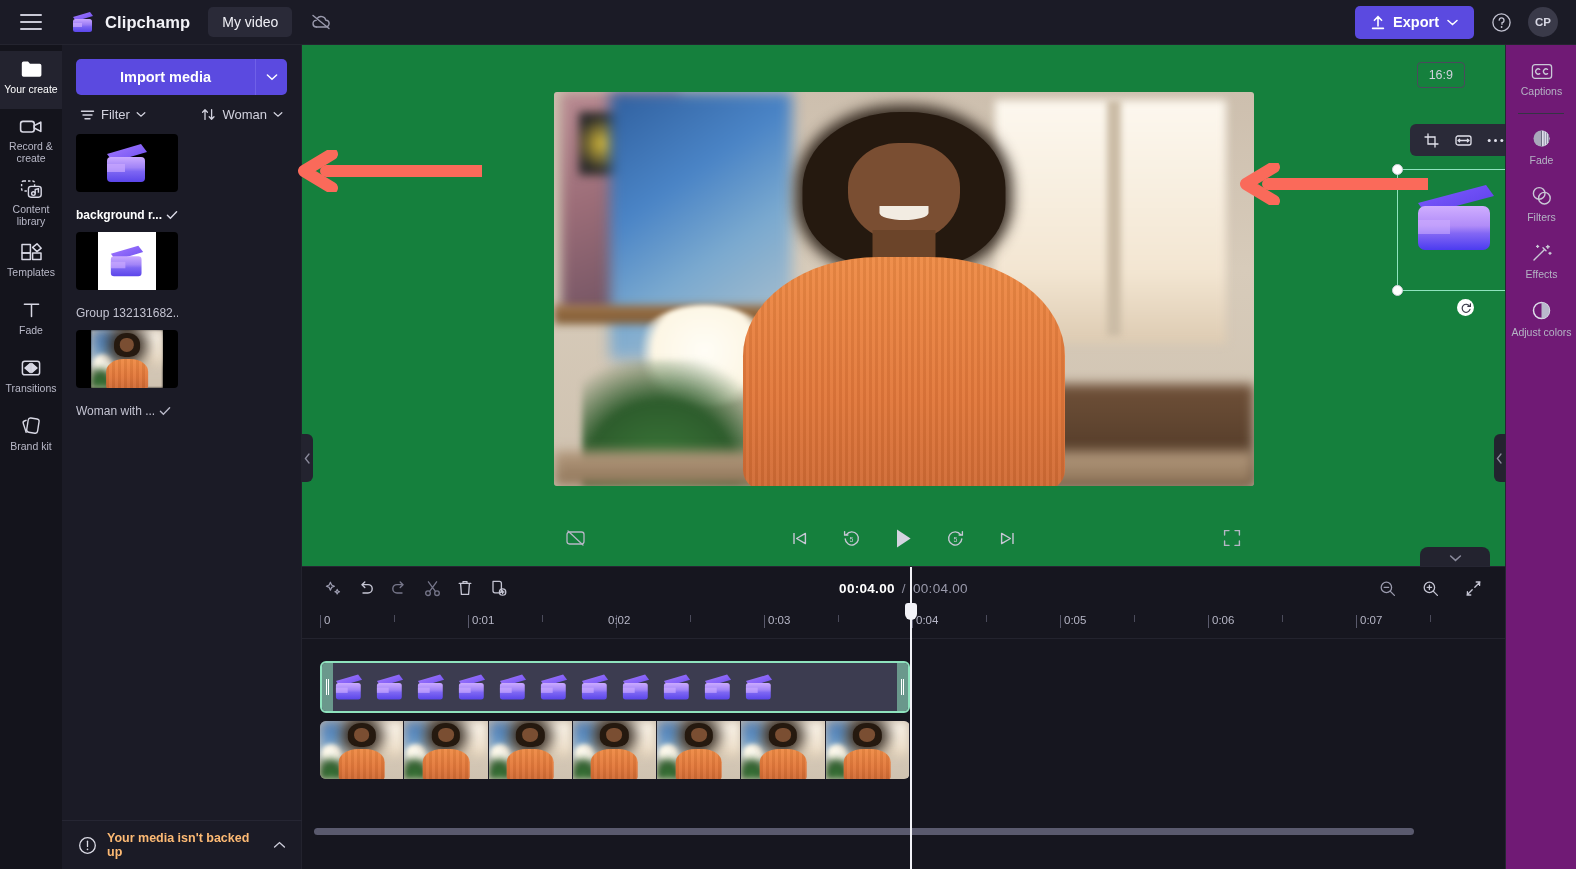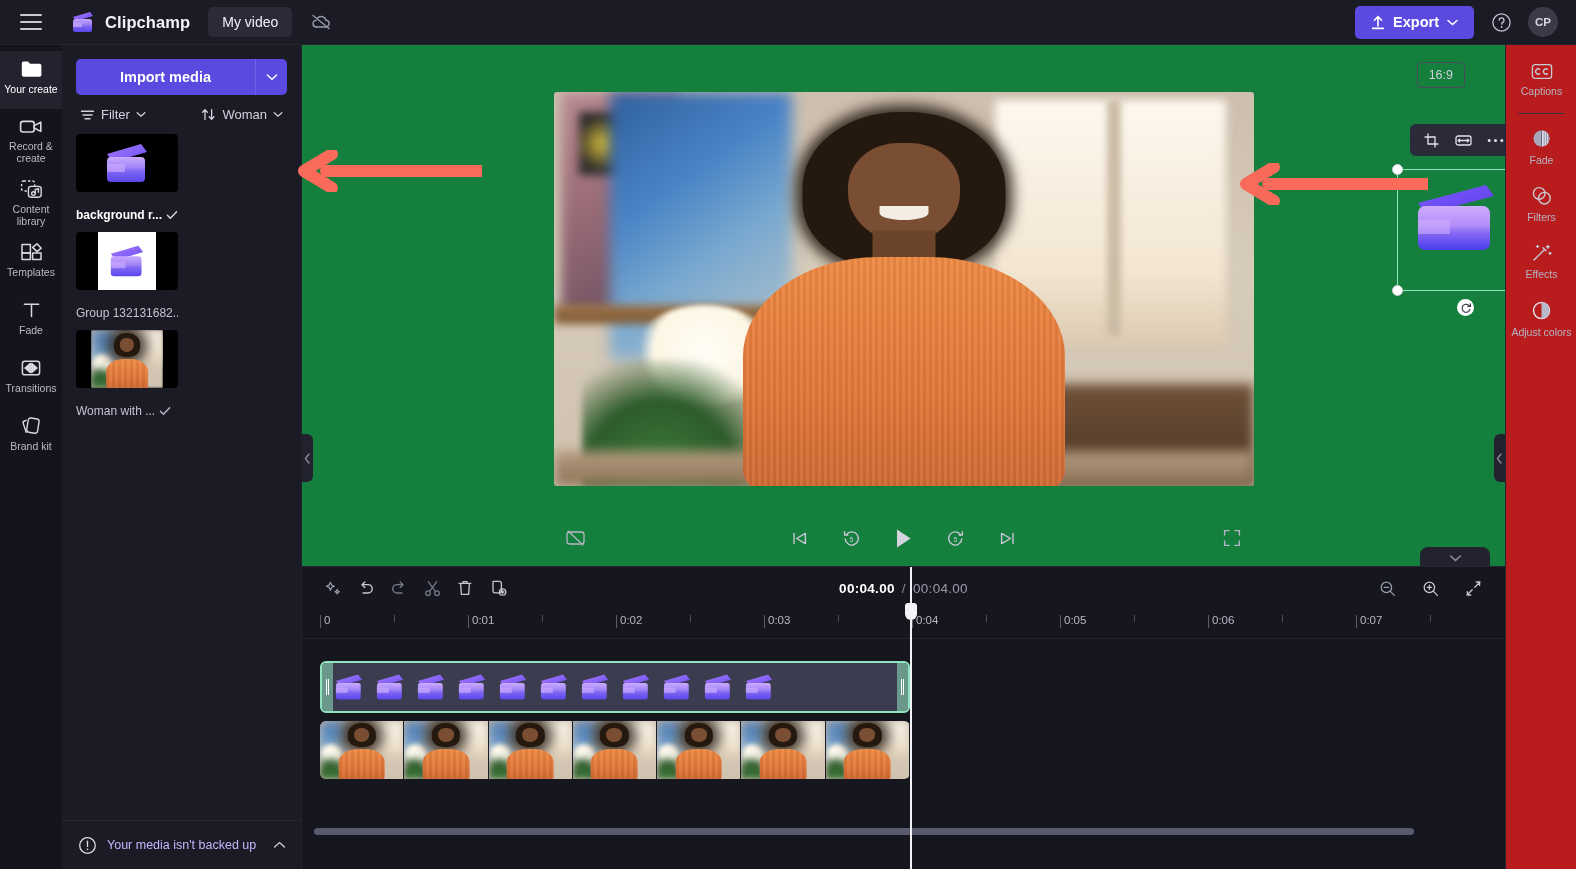--- a/index.html
+++ b/index.html
@@ -89,21 +89,21 @@
     align-items: center; justify-content: center;
   }
   .thumb-meta { display: flex; align-items: center; gap: 4px; margin-top: 16px; }
   .thumb-name { font-size: 12px; color: #c3c3d1; white-space: nowrap; overflow: hidden; }
   .thumb-name.bold { color: #fff; font-weight: 700; }
   .backup-bar {
     position: absolute; bottom: 0; left: 0; width: 240px; height: 49px;
     border-top: 1px solid #262633; display: flex; align-items: center;
     gap: 10px; padding: 0 16px; cursor: pointer;
   }
-  .backup-text { font-size: 12.5px; color: #c4b5fd; }
+  .backup-text { font-size: 12.5px; color: #fdba74; font-weight: bold; }
 
   
   .canvas-area {
     position: absolute; top: 45px; left: 302px; width: 1203px; height: 521px;
     background: #15803d;
   }
   .ratio-chip {
     position: absolute; right: 40px; top: 17px; border: 1px solid #4a4a5c;
     border-radius: 4px; padding: 5px 11px; font-size: 12.5px; color: #d0d0dc;
     cursor: pointer;
@@ -209,21 +209,21 @@
   
   .tl-tab {
     position:absolute; left: 1420px; top: 547px; width: 70px; height: 22px;
     background: #23232f; border-radius: 8px 8px 0 0; display:flex;
     align-items:center; justify-content:center; cursor:pointer;
   }
 
   
   .right-rail {
     position: absolute; top: 45px; left: 1505px; width: 71px; height: 824px;
-    background: #b91c1c; border-left: 1px solid #262633; padding-top: 8px;
+    background: #701a75; border-left: 1px solid #262633; padding-top: 8px;
   }
   .rr-item { width: 71px; padding: 10px 4px; display:flex; flex-direction:column;
     align-items:center; gap:5px; cursor:pointer; }
   .rr-label { font-size: 10.5px; line-height: 12px; text-align:center; color:#b4b4c4; }
   .rr-divider { width: 46px; height: 1px; background:#343444; margin: 6px auto 4px; }
 
   
   .timeline {
     position: absolute; left: 302px; top: 566px; width: 1203px; height: 303px;
     background: #16161f; border-top: 1px solid #262633;
@@ -868,21 +868,21 @@
     </div>
 
     <div class="ruler">
       <div class="tick" style="left:18px"></div>
       <div class="tick-label" style="left:22px">0</div>
       <div class="tick half" style="left:92px"></div>
       <div class="tick" style="left:166px"></div>
       <div class="tick-label" style="left:170px">0:01</div>
       <div class="tick half" style="left:240px"></div>
       <div class="tick" style="left:314px"></div>
-      <div class="tick-label" style="left:318px">0:02</div>
+      <div class="tick-label" style="left:306px">0:02</div>
       <div class="tick half" style="left:388px"></div>
       <div class="tick" style="left:462px"></div>
       <div class="tick-label" style="left:466px">0:03</div>
       <div class="tick half" style="left:536px"></div>
       <div class="tick" style="left:610px"></div>
       <div class="tick-label" style="left:614px">0:04</div>
       <div class="tick half" style="left:684px"></div>
       <div class="tick" style="left:758px"></div>
       <div class="tick-label" style="left:762px">0:05</div>
       <div class="tick half" style="left:832px"></div>

